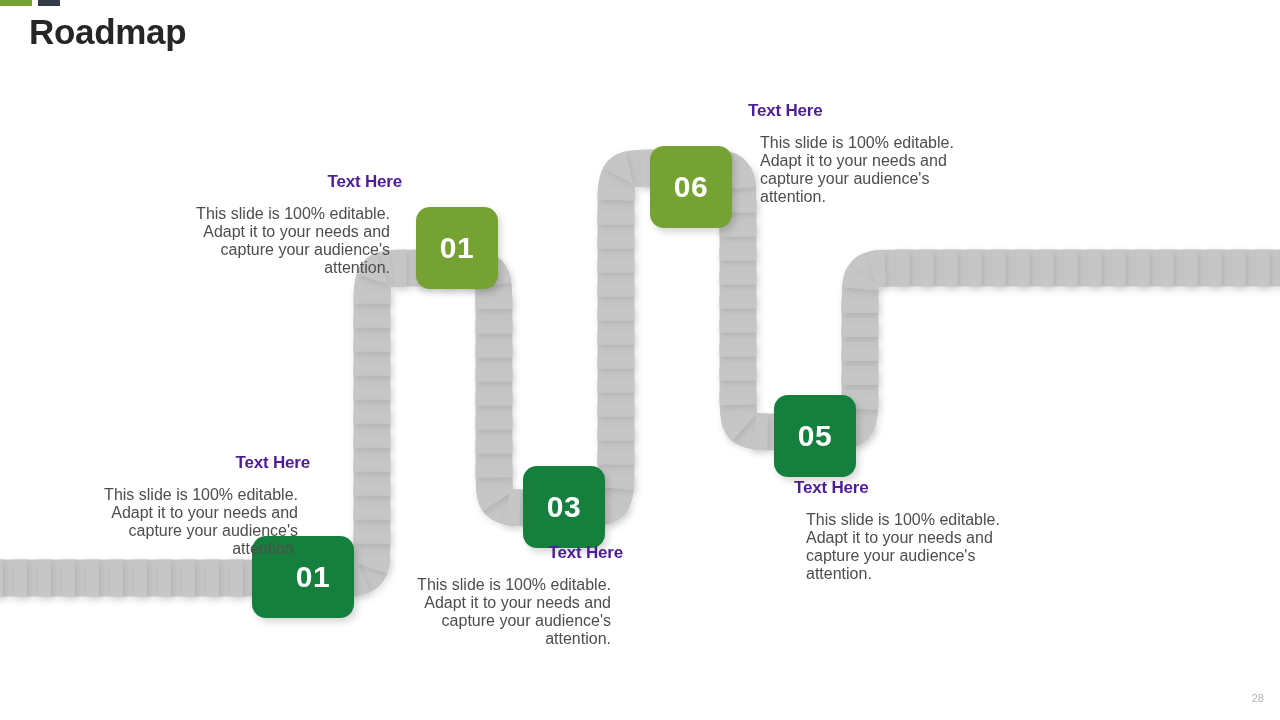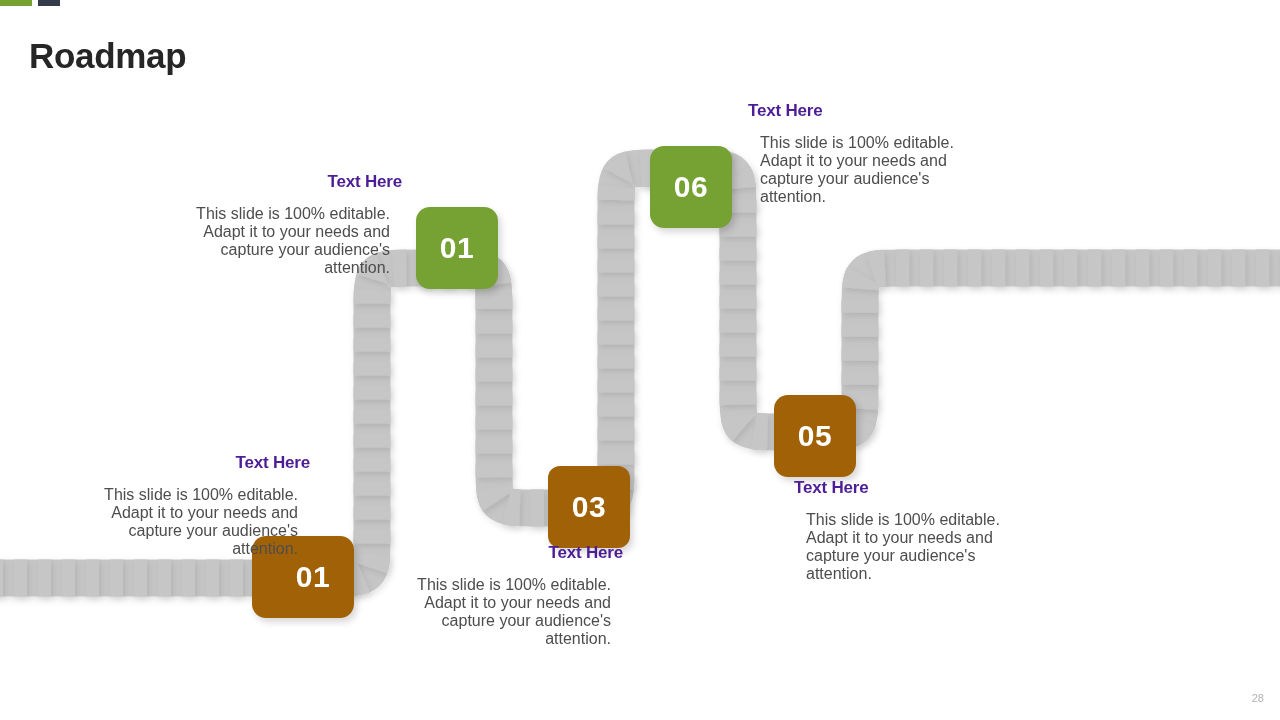--- a/index.html
+++ b/index.html
@@ -21,21 +21,21 @@
     top: 0;
     height: 6px;
   }
   .accent-green { left: 0;  width: 32px; background: #76A233; }
   .accent-dark  { left: 38px; width: 22px; background: #343B4A; }
 
   
   .page-title {
     position: absolute;
     left: 29px;
-    top: 34px;
+    top: 10px;
     font-size: 35px;
     font-weight: bold;
     color: #262626;
     letter-spacing: -0.3px;
     line-height: 44px;
     white-space: nowrap;
   }
 
   
   .road-layer {
@@ -54,21 +54,21 @@
     border-radius: 14px;
     display: flex;
     align-items: center;
     justify-content: center;
     font-size: 30px;
     font-weight: bold;
     color: #ffffff;
     box-shadow: 3px 4px 7px rgba(0,0,0,0.16);
     letter-spacing: 0.5px;
   }
-  .badge-dark  { background: #a16207; }
+  .badge-dark  { background: #15803d; }
   .badge-green { background: #76A233; }
 
   
   .text-block {
     position: absolute;
     width: 230px;
   }
   .tb-heading {
     font-size: 17px;
     font-weight: bold;
@@ -88,21 +88,21 @@
 
   
   #block-01 { left: 80px;  top: 452px; width: 230px; }
   #block-02 { left: 172px; top: 171px; width: 230px; }
   #block-03 { left: 393px; top: 542px; width: 230px; }
   #block-04 { left: 748px; top: 100px; width: 228px; }
   #block-05 { left: 794px; top: 477px; width: 230px; }
 
   #badge-01 { left: 252px; top: 536px; padding-left: 20px; }
   #badge-02 { left: 416px; top: 207px; }
-  #badge-03 { left: 548px; top: 466px; border-radius: 12px; }
+  #badge-03 { left: 523px; top: 466px; }
   #badge-04 { left: 650px; top: 146px; }
   #badge-05 { left: 774px; top: 395px; }
 
   
   .page-number {
     position: absolute;
     right: 16px;
     bottom: 16px;
     font-size: 11px;
     color: #b3b3b3;

